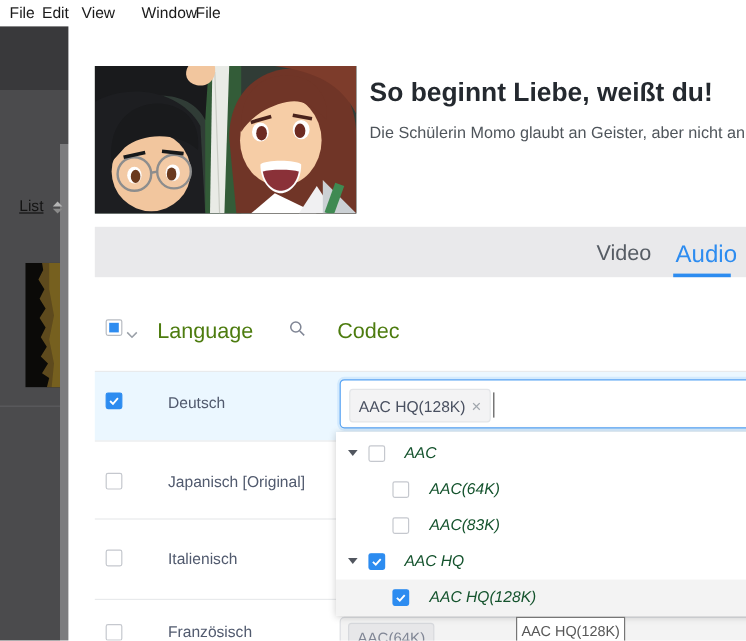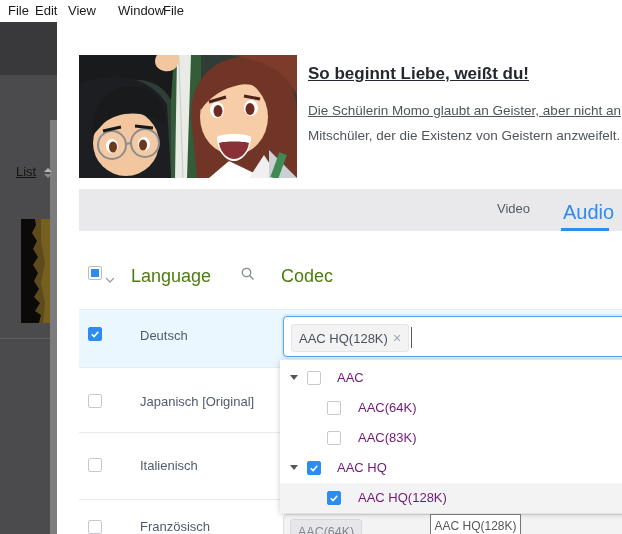--- a/index.html
+++ b/index.html
@@ -21,26 +21,26 @@
   .sort-icon{position:absolute;left:44px;top:168px;width:8px;height:12px;}
   .sort-icon .t-up{width:0;height:0;border-left:4px solid transparent;border-right:4px solid transparent;
     border-bottom:4px solid #b5b5b5;margin-bottom:2px;}
   .sort-icon .t-dn{width:0;height:0;border-left:4px solid transparent;border-right:4px solid transparent;
     border-top:4px solid #8a8a8a;}
   .dim-divider{position:absolute;left:0;top:338px;width:50px;height:1px;background:#5d5d5f;}
   .dim-thumb{position:absolute;left:21px;top:219px;width:29px;height:104px;overflow:hidden;}
 
   
   .thumb{position:absolute;left:79px;top:55px;width:218px;height:123px;overflow:hidden;background:#303c36;}
-  .dlg-title{position:absolute;left:308px;top:64px;font-size:17px;font-weight:700;color:#24292f;white-space:nowrap;text-decoration:underline;}
-  .dlg-desc1{position:absolute;left:308px;top:103px;font-size:13.5px;color:#4f555b;white-space:nowrap;text-decoration:underline;}
+  .dlg-title{position:absolute;left:308px;top:64px;font-size:22px;font-weight:700;color:#24292f;white-space:nowrap;}
+  .dlg-desc1{position:absolute;left:308px;top:103px;font-size:13.5px;color:#4f555b;white-space:nowrap;}
   .dlg-desc2{position:absolute;left:308px;top:128px;font-size:13.5px;color:#4f555b;white-space:nowrap;}
 
   .tabbar{position:absolute;left:79px;top:189px;width:543px;height:42px;background:#e9e9eb;}
-  .tab-video{position:absolute;left:497px;top:201px;font-size:13px;color:#565c64;}
+  .tab-video{position:absolute;left:497px;top:201px;font-size:18px;color:#565c64;}
   .tab-audio{position:absolute;left:563px;top:201px;font-size:20px;color:#2d8cf0;font-weight:500;}
   .tab-underline{position:absolute;left:561px;top:228px;width:48px;height:3px;background:#2d8cf0;}
 
   .divider{position:absolute;left:79px;width:543px;height:1px;background:#e8eaec;}
 
   .hdr-text{position:absolute;top:266px;font-size:18px;color:#4d7c0f;}
   .row-text{position:absolute;font-size:13px;color:#515a6e;white-space:nowrap;}
   .row-selected{position:absolute;left:79px;top:310px;width:543px;height:57px;background:#ebf7ff;}
 
   .cb{position:absolute;width:14px;height:14px;border-radius:2px;box-sizing:border-box;}
@@ -68,21 +68,21 @@
     background:#e7e7e9;border:1px solid #d7d9dd;border-radius:3px;font-size:12.5px;color:#808695;}
 
   
   .dropdown{position:absolute;left:280px;top:360px;width:353px;height:153px;background:#fff;
     box-shadow:0 1px 6px rgba(0,0,0,.2);}
   .dd-item{position:absolute;left:0;width:353px;height:30px;}
   .dd-item.hovered{background:#f3f3f3;}
   .dd-arrow{position:absolute;left:10px;top:12px;width:0;height:0;
     border-left:4.5px solid transparent;border-right:4.5px solid transparent;border-top:5.5px solid #51565f;}
   .dd-cb{top:8px;}
-  .dd-label{position:absolute;top:7px;font-size:13px;color:#701a75;white-space:nowrap;}
+  .dd-label{position:absolute;top:7px;font-size:13px;color:#14532d;white-space:nowrap;font-style:italic;}
 
   
   .tooltip{position:absolute;left:430px;top:514px;width:91px;height:26px;box-sizing:border-box;
     background:#fff;border:1px solid #767676;font-size:12px;color:#575757;text-align:center;padding-top:4px;}
 </style>
 </head>
 <body>
 
 <div id="root">
 
@@ -145,21 +145,20 @@
       <path d="M24,76 L42,72" stroke="#16181a" stroke-width="3"></path>
       <path d="M56,71 L74,73" stroke="#16181a" stroke-width="3"></path>
       <path d="M98,0 L112,0 L108,123 L96,123 Z" fill="#e9ebe6"></path>
       <path d="M100,5 L104,123" stroke="#c9ccc4" stroke-width="1"></path>
       <path d="M78,0 L100,0 C102,10 95,18 85,16 C76,14 74,6 78,0 Z" fill="#f2c69e"></path>
     </svg>
   </div>
 
   <div class="dlg-title">So beginnt Liebe, weißt du!</div>
   <div class="dlg-desc1">Die Schülerin Momo glaubt an Geister, aber nicht an</div>
-  <div class="dlg-desc2">Mitschüler, der die Existenz von Geistern anzweifelt.</div>
 
   <div class="tabbar"></div>
   <span class="tab-video">Video</span>
   <span class="tab-audio">Audio</span>
   <div class="tab-underline"></div>
 
   <div class="cb cb-indet" style="left:88px;top:266px;">
       <div class="inner"></div>
     </div>
   <div class="hdr-chevron">

